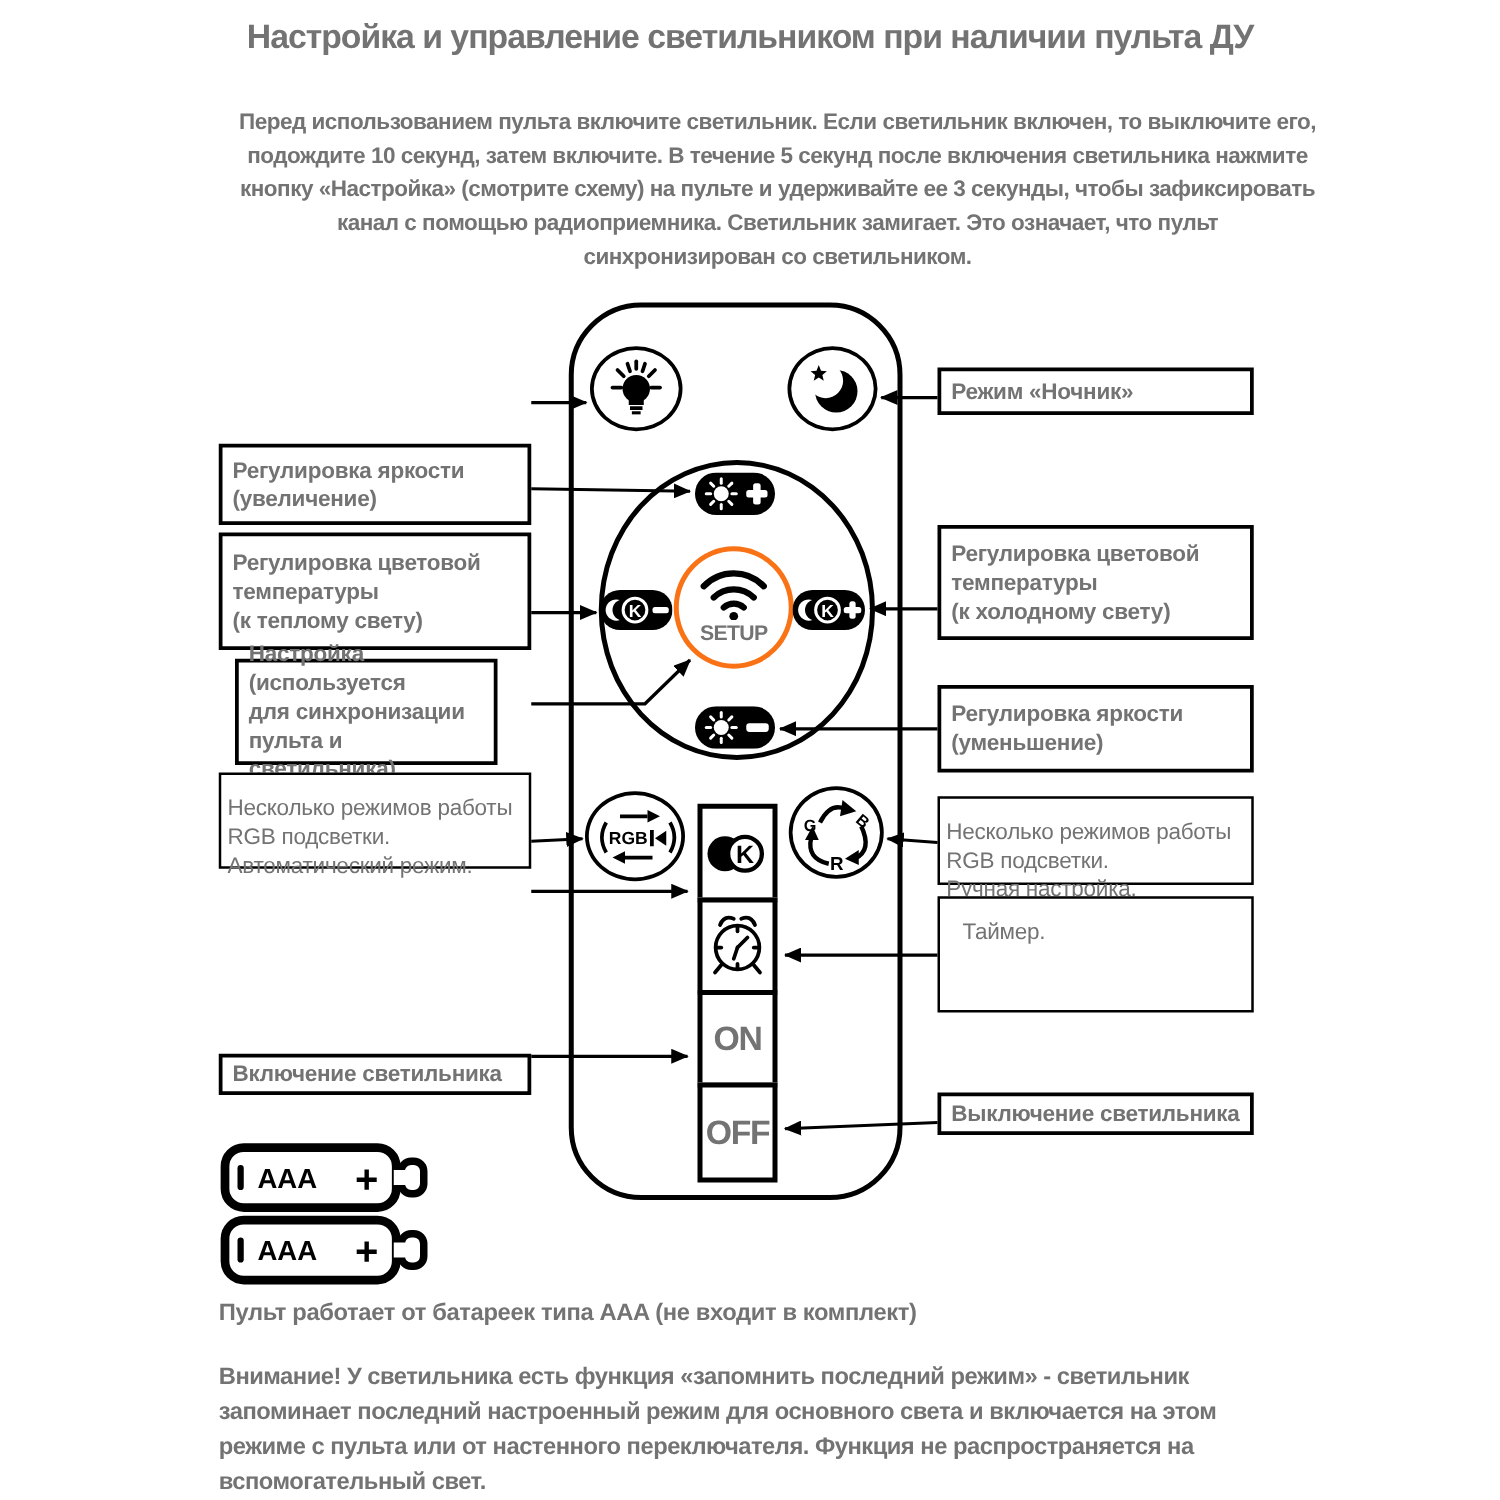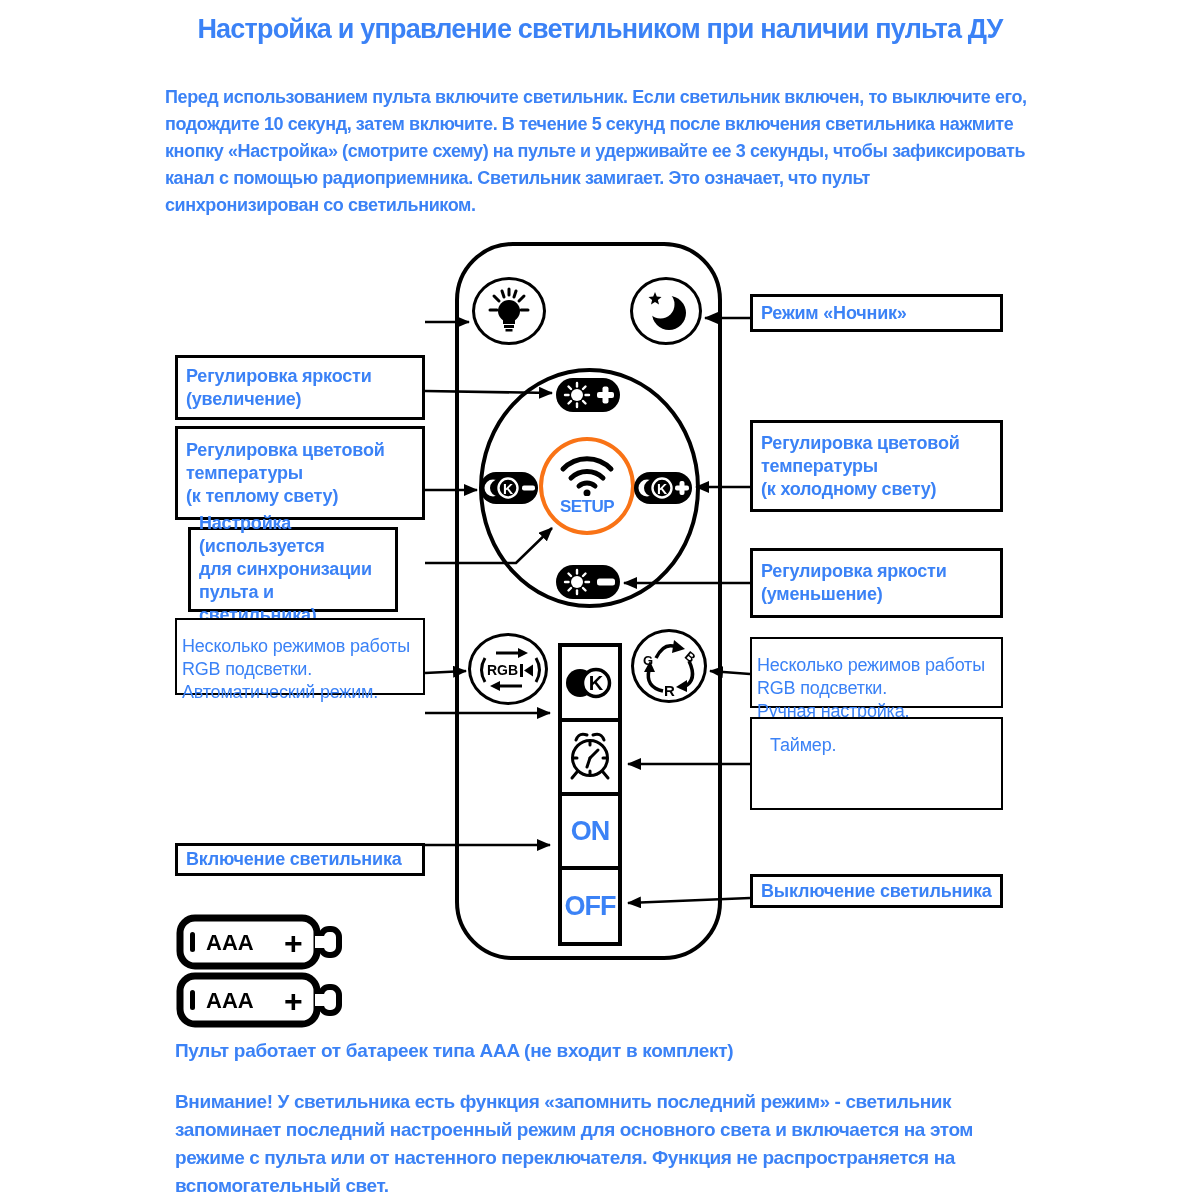--- a/index.html
+++ b/index.html
@@ -1,22 +1,22 @@
 <!DOCTYPE html>
 <html><head>
 <meta charset="utf-8">
 <style>
   html,body{margin:0;padding:0;background:#fff;}
-  .page{position:relative;width:1200px;height:1200px;background:#fff;color:#3b82f6;
+  .page{position:relative;width:1200px;height:1200px;background:#fff;color:#737373;
         font-family:"Liberation Sans",sans-serif;overflow:hidden;}
   .abs{position:absolute;}
   .title{left:150px;top:14px;width:900px;text-align:center;font-weight:bold;
          font-size:27px;letter-spacing:-0.8px;}
   .para{font-weight:bold;font-size:18px;line-height:27px;letter-spacing:-0.4px;}
-  .intro{left:165px;top:84px;width:862px;}
+  .intro{left:191px;top:84px;width:862px;text-align:center;}
   .note{left:175px;top:1040px;width:870px;font-weight:bold;font-size:19px;letter-spacing:-0.3px;}
   .warning{left:175px;top:1088px;width:868px;font-weight:bold;font-size:19px;
            line-height:28px;letter-spacing:-0.4px;}
   .box{position:absolute;border:3px solid #000;background:#fff;box-sizing:border-box;
        display:flex;align-items:center;padding:2px 8px;font-weight:bold;font-size:18px;
        line-height:23px;white-space:pre-line;letter-spacing:-0.2px;}
   .box.thin{border-width:2px;font-weight:normal;font-size:18px;padding:15px 5px;}
   .box.topalign{align-items:flex-start;}
   .remote-body{left:455px;top:242px;width:267px;height:718px;border:4px solid #000;
                border-radius:58px;box-sizing:border-box;background:#fff;}

